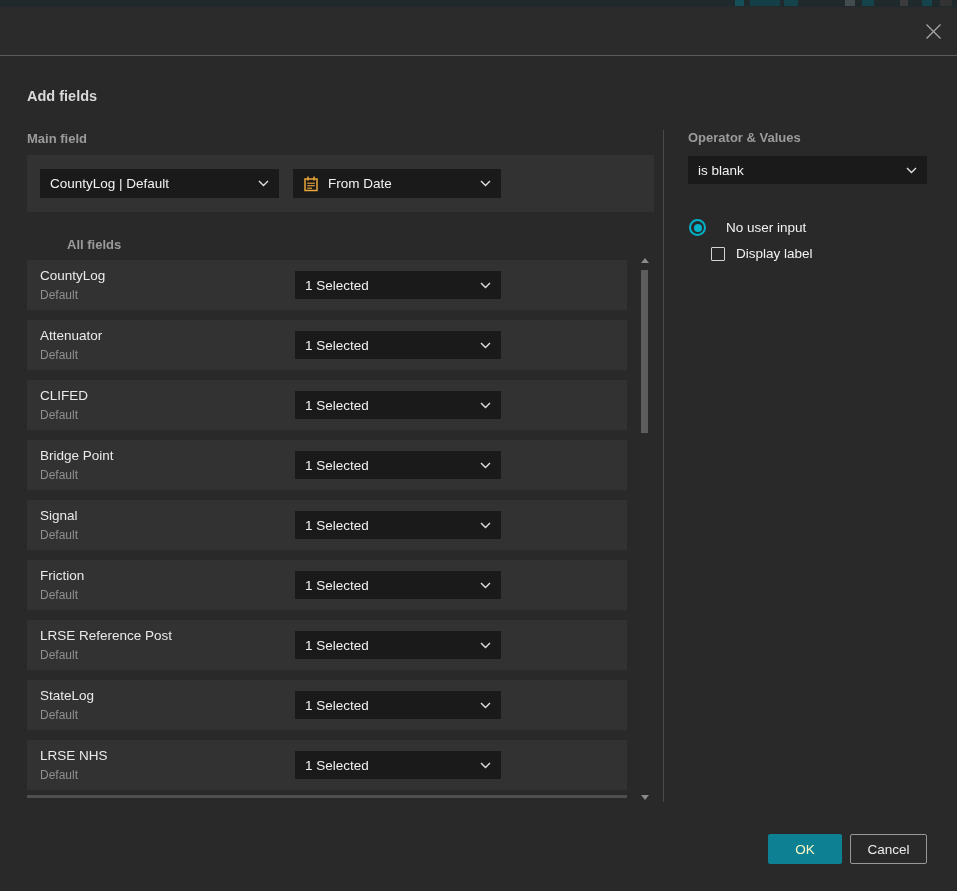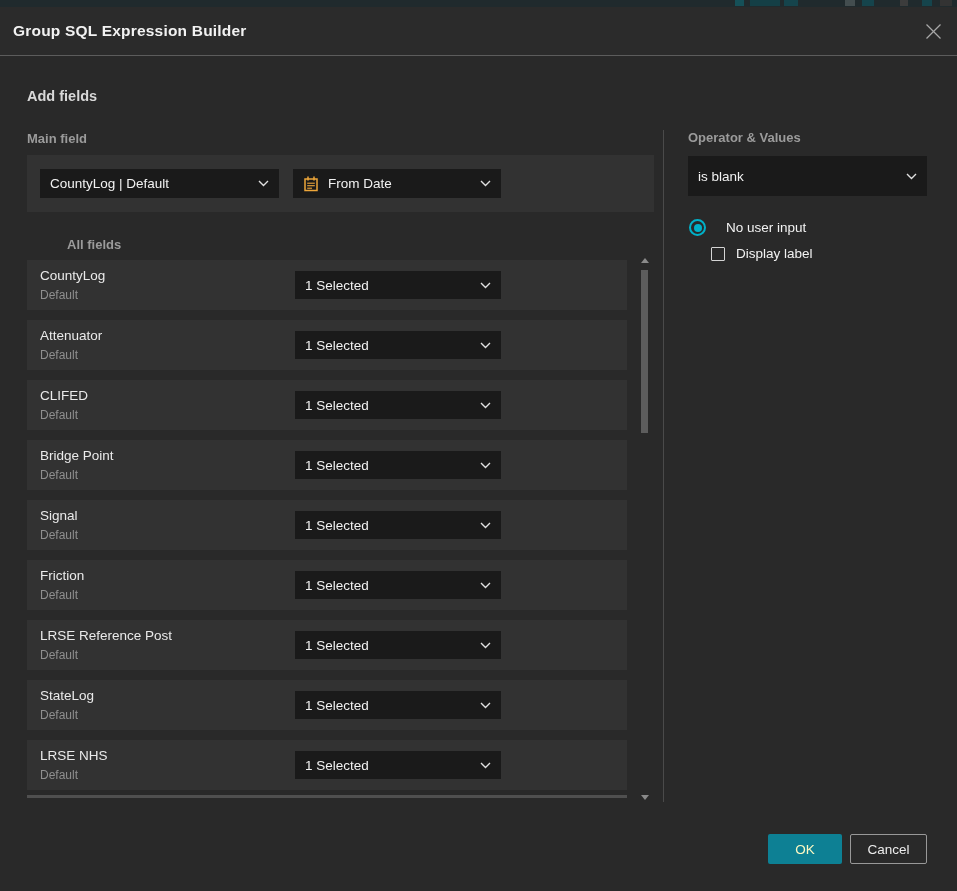--- a/index.html
+++ b/index.html
@@ -57,21 +57,21 @@
   .sb-arrow-up, .sb-arrow-down { position:absolute; left:1px; width:0; height:0;
     border-left:4px solid transparent; border-right:4px solid transparent; }
   .sb-arrow-up   { top:0;    border-bottom:5px solid #8a8a8a; }
   .sb-arrow-down { bottom:0; border-top:5px solid #8a8a8a; }
   .sb-thumb { position:absolute; left:1px; top:12px; width:7px; height:163px; background:#5d5d5d; }
 
   .v-divider { position:absolute; left:663px; top:130px; width:1px; height:672px; background:#4a4a4a; }
 
   
   .lbl-operator { left:688px; top:130px; }
-  .select.op-select { position:absolute; left:688px; top:156px; width:239px; height:40px; }
+  .select.op-select { position:absolute; left:688px; top:156px; width:239px; height:28px; }
 
   .radio-row { position:absolute; left:689px; top:219px; display:flex; align-items:center; gap:20px; cursor:pointer; }
   .radio { width:17px; height:17px; border-radius:50%; border:2px solid var(--radio-accent,#00b1c8); position:relative; background:transparent; }
   .radio::after { content:""; position:absolute; inset:2.5px; border-radius:50%; background:var(--radio-accent,#00b1c8); }
   .radio-row .ctl-label, .checkbox-row .ctl-label { font-size:13.5px; color:#f2f2f2; }
 
   .checkbox-row { position:absolute; left:711px; top:246px; display:flex; align-items:center; gap:11px; cursor:pointer; }
   .checkbox { width:14px; height:14px; border:1.5px solid #d4d4d4; border-radius:1px; background:transparent; }
 
   
@@ -90,21 +90,20 @@
     <div class="frag" style="left:750px;width:30px;background:#143f46;"></div>
     <div class="frag" style="left:784px;width:14px;background:#15444c;"></div>
     <div class="frag" style="left:845px;width:10px;background:#434d4f;"></div>
     <div class="frag" style="left:862px;width:12px;background:#15444c;"></div>
     <div class="frag" style="left:900px;width:8px;background:#3c3c3c;"></div>
     <div class="frag" style="left:922px;width:10px;background:#15444c;"></div>
     <div class="frag" style="left:940px;width:12px;background:#333333;"></div>
   </div>
 
   <div class="titlebar">
-    <div class="title">Group SQL Expression Builder</div>
     <div class="close-btn">
       <svg width="17" height="17" viewBox="0 0 17 17">
         <line x1="1.5" y1="1.5" x2="15.5" y2="15.5" stroke="#a8a8a8" stroke-width="1.3"></line>
         <line x1="15.5" y1="1.5" x2="1.5" y2="15.5" stroke="#a8a8a8" stroke-width="1.3"></line>
       </svg>
     </div>
   </div>
   <div class="titlebar-divider"></div>
 
   <div class="section-heading">Add fields</div>

